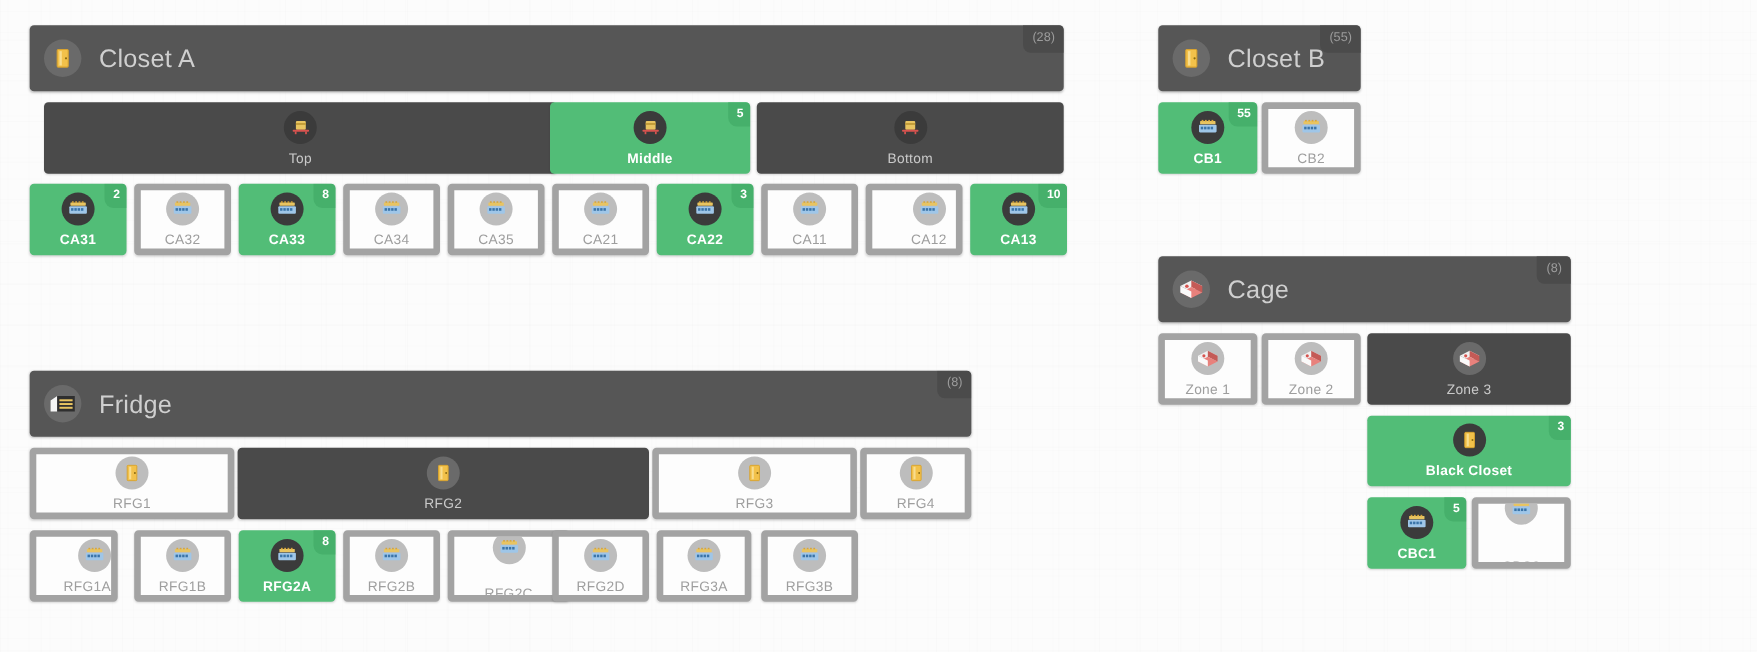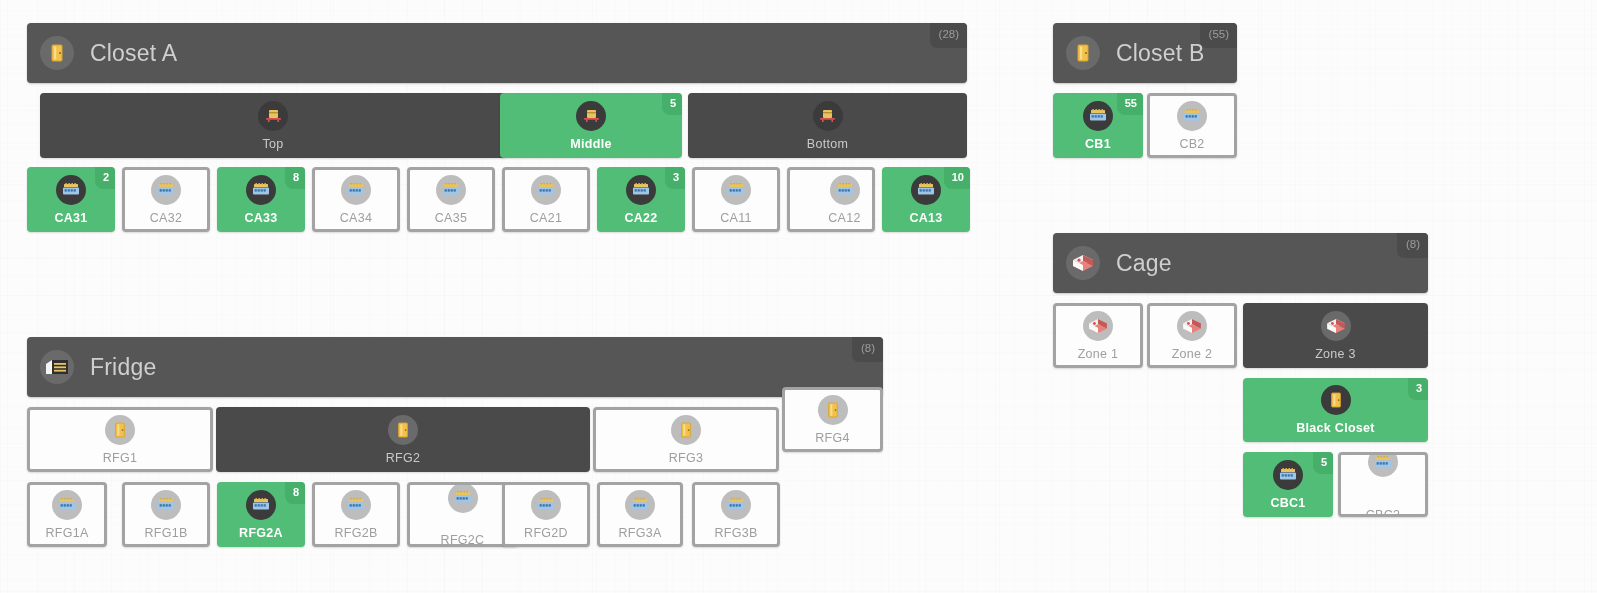--- a/index.html
+++ b/index.html
@@ -76,21 +76,21 @@
     box-shadow: 0 1px 2px rgba(0,0,0,0.14);
   }
   .cell .cell-label {
     margin-top: 7px;
     font-size: 12.5px;
     line-height: 1;
     letter-spacing: .3px;
   }
   .cell.state-idle {
     background: #fdfdfd;
-    border: 3px solid #a3a3a3;
+    border: 6px solid #a3a3a3;
   }
   .cell.state-idle .cell-label { color: #9e9e9e; font-weight: 400; }
   .cell.state-active {
     background: #52bd77;
   }
   .cell.state-active .cell-label { color: #ffffff; font-weight: 700; }
   .cell.state-selected {
     background: #4a4a4a;
   }
   .cell.state-selected .cell-label { color: #c9c9c9; font-weight: 400; }
@@ -554,32 +554,32 @@
     <span class="disc grey" style="width:30px;height:30px;">
       <svg width="14" height="16" viewBox="0 0 16 18" aria-hidden="true">
         <rect x="3" y="1" width="10" height="16" rx="1" fill="#f2c14a" stroke="#d9a32f" stroke-width="1"></rect>
         <rect x="5" y="2.5" width="2.2" height="13" fill="#f8dd8f"></rect>
         <circle cx="11" cy="9" r="1" fill="#8a6a10"></circle>
       </svg>
     </span>
     <span class="cell-label">RFG3</span>
   </div>
 
-  <div class="cell state-idle" style="left:782px; top:387px; width:101px; height:65px;">
+  <div class="cell state-idle" style="left:782px; top:407px; width:101px; height:65px;">
     <span class="disc grey" style="width:30px;height:30px;">
       <svg width="14" height="16" viewBox="0 0 16 18" aria-hidden="true">
         <rect x="3" y="1" width="10" height="16" rx="1" fill="#f2c14a" stroke="#d9a32f" stroke-width="1"></rect>
         <rect x="5" y="2.5" width="2.2" height="13" fill="#f8dd8f"></rect>
         <circle cx="11" cy="9" r="1" fill="#8a6a10"></circle>
       </svg>
     </span>
     <span class="cell-label">RFG4</span>
   </div>
 
-  <div class="cell state-idle" style="left:27px; top:482px; width:80px; height:65px;">
+  <div class="cell state-idle" style="left:27px; top:482px; width:80px; height:65px;align-items:flex-end;">
     <span class="disc grey" style="width:30px;height:30px;">
       <svg width="18" height="15" viewBox="0 0 18 15" aria-hidden="true">
         <rect x="2" y="2" width="14" height="3" rx=".6" fill="#e8c461"></rect>
         <rect x="3.4" y="1" width="1.6" height="1.4" fill="#d8a63a"></rect>
         <rect x="6.4" y="1" width="1.6" height="1.4" fill="#d8a63a"></rect>
         <rect x="9.4" y="1" width="1.6" height="1.4" fill="#d8a63a"></rect>
         <rect x="12.4" y="1" width="1.6" height="1.4" fill="#d8a63a"></rect>
         <rect x="1" y="5.4" width="16" height="7" rx="1" fill="#9fc6e8"></rect>
         <rect x="2.6" y="7.2" width="2.2" height="2.4" fill="#3a74a8"></rect>
         <rect x="5.6" y="7.2" width="2.2" height="2.4" fill="#3a74a8"></rect>

